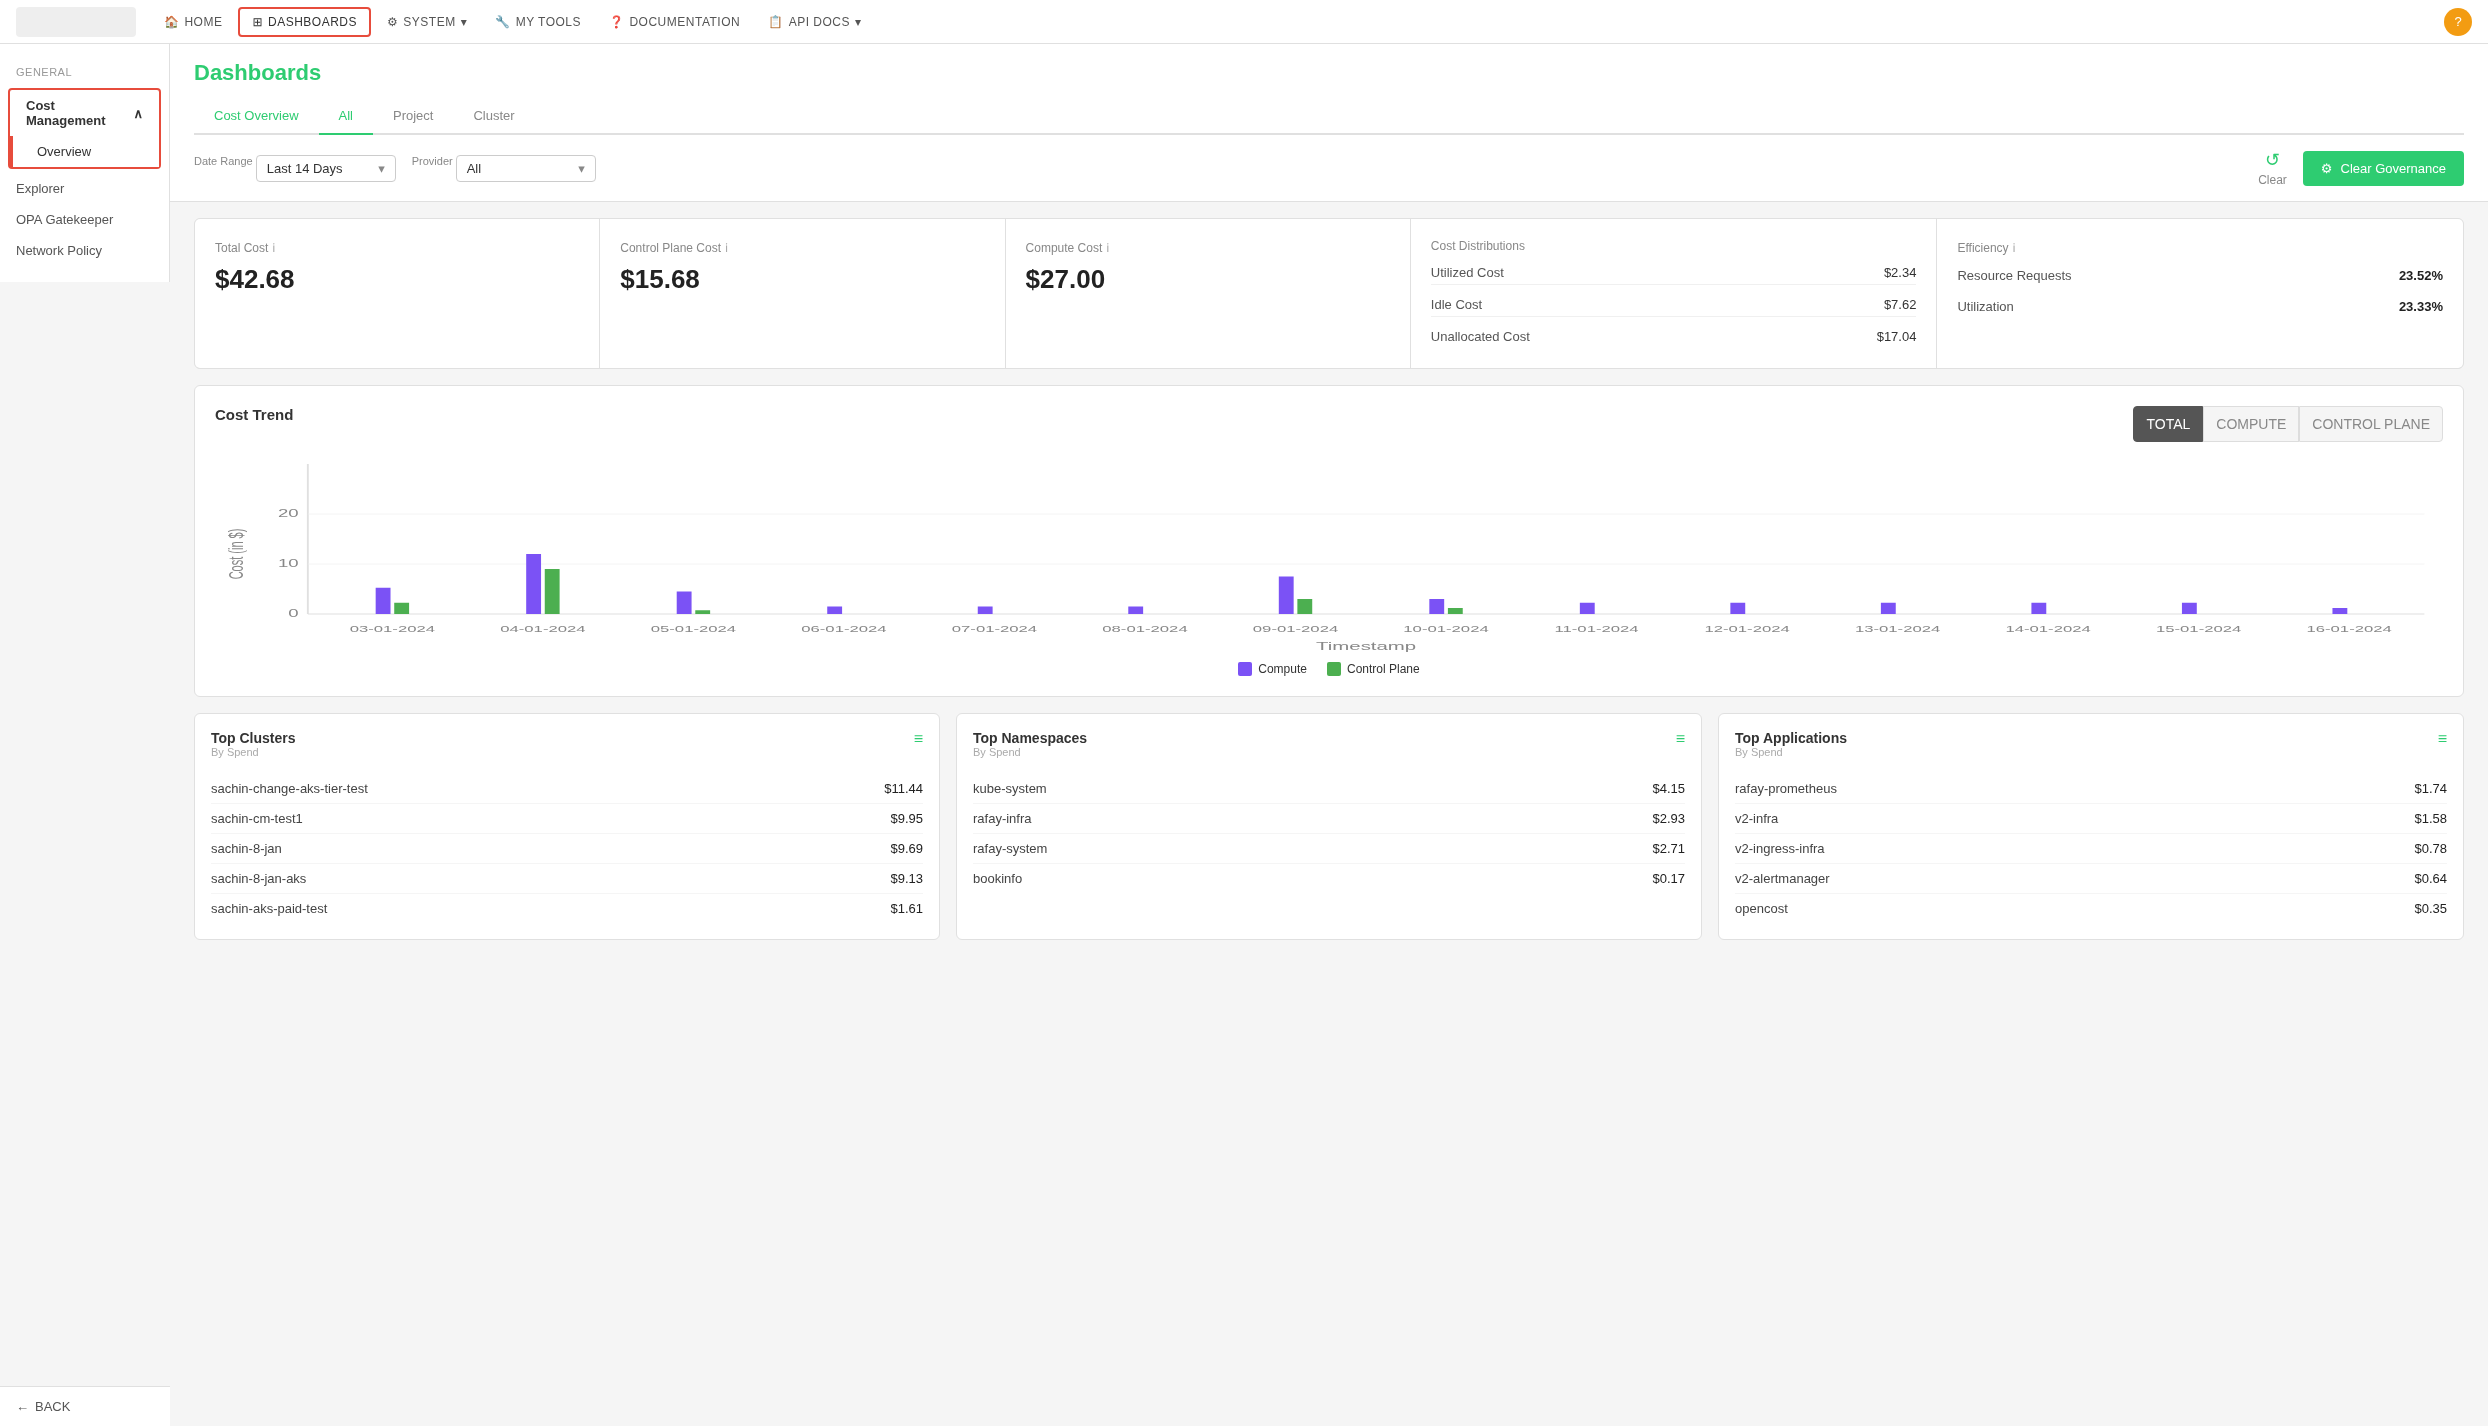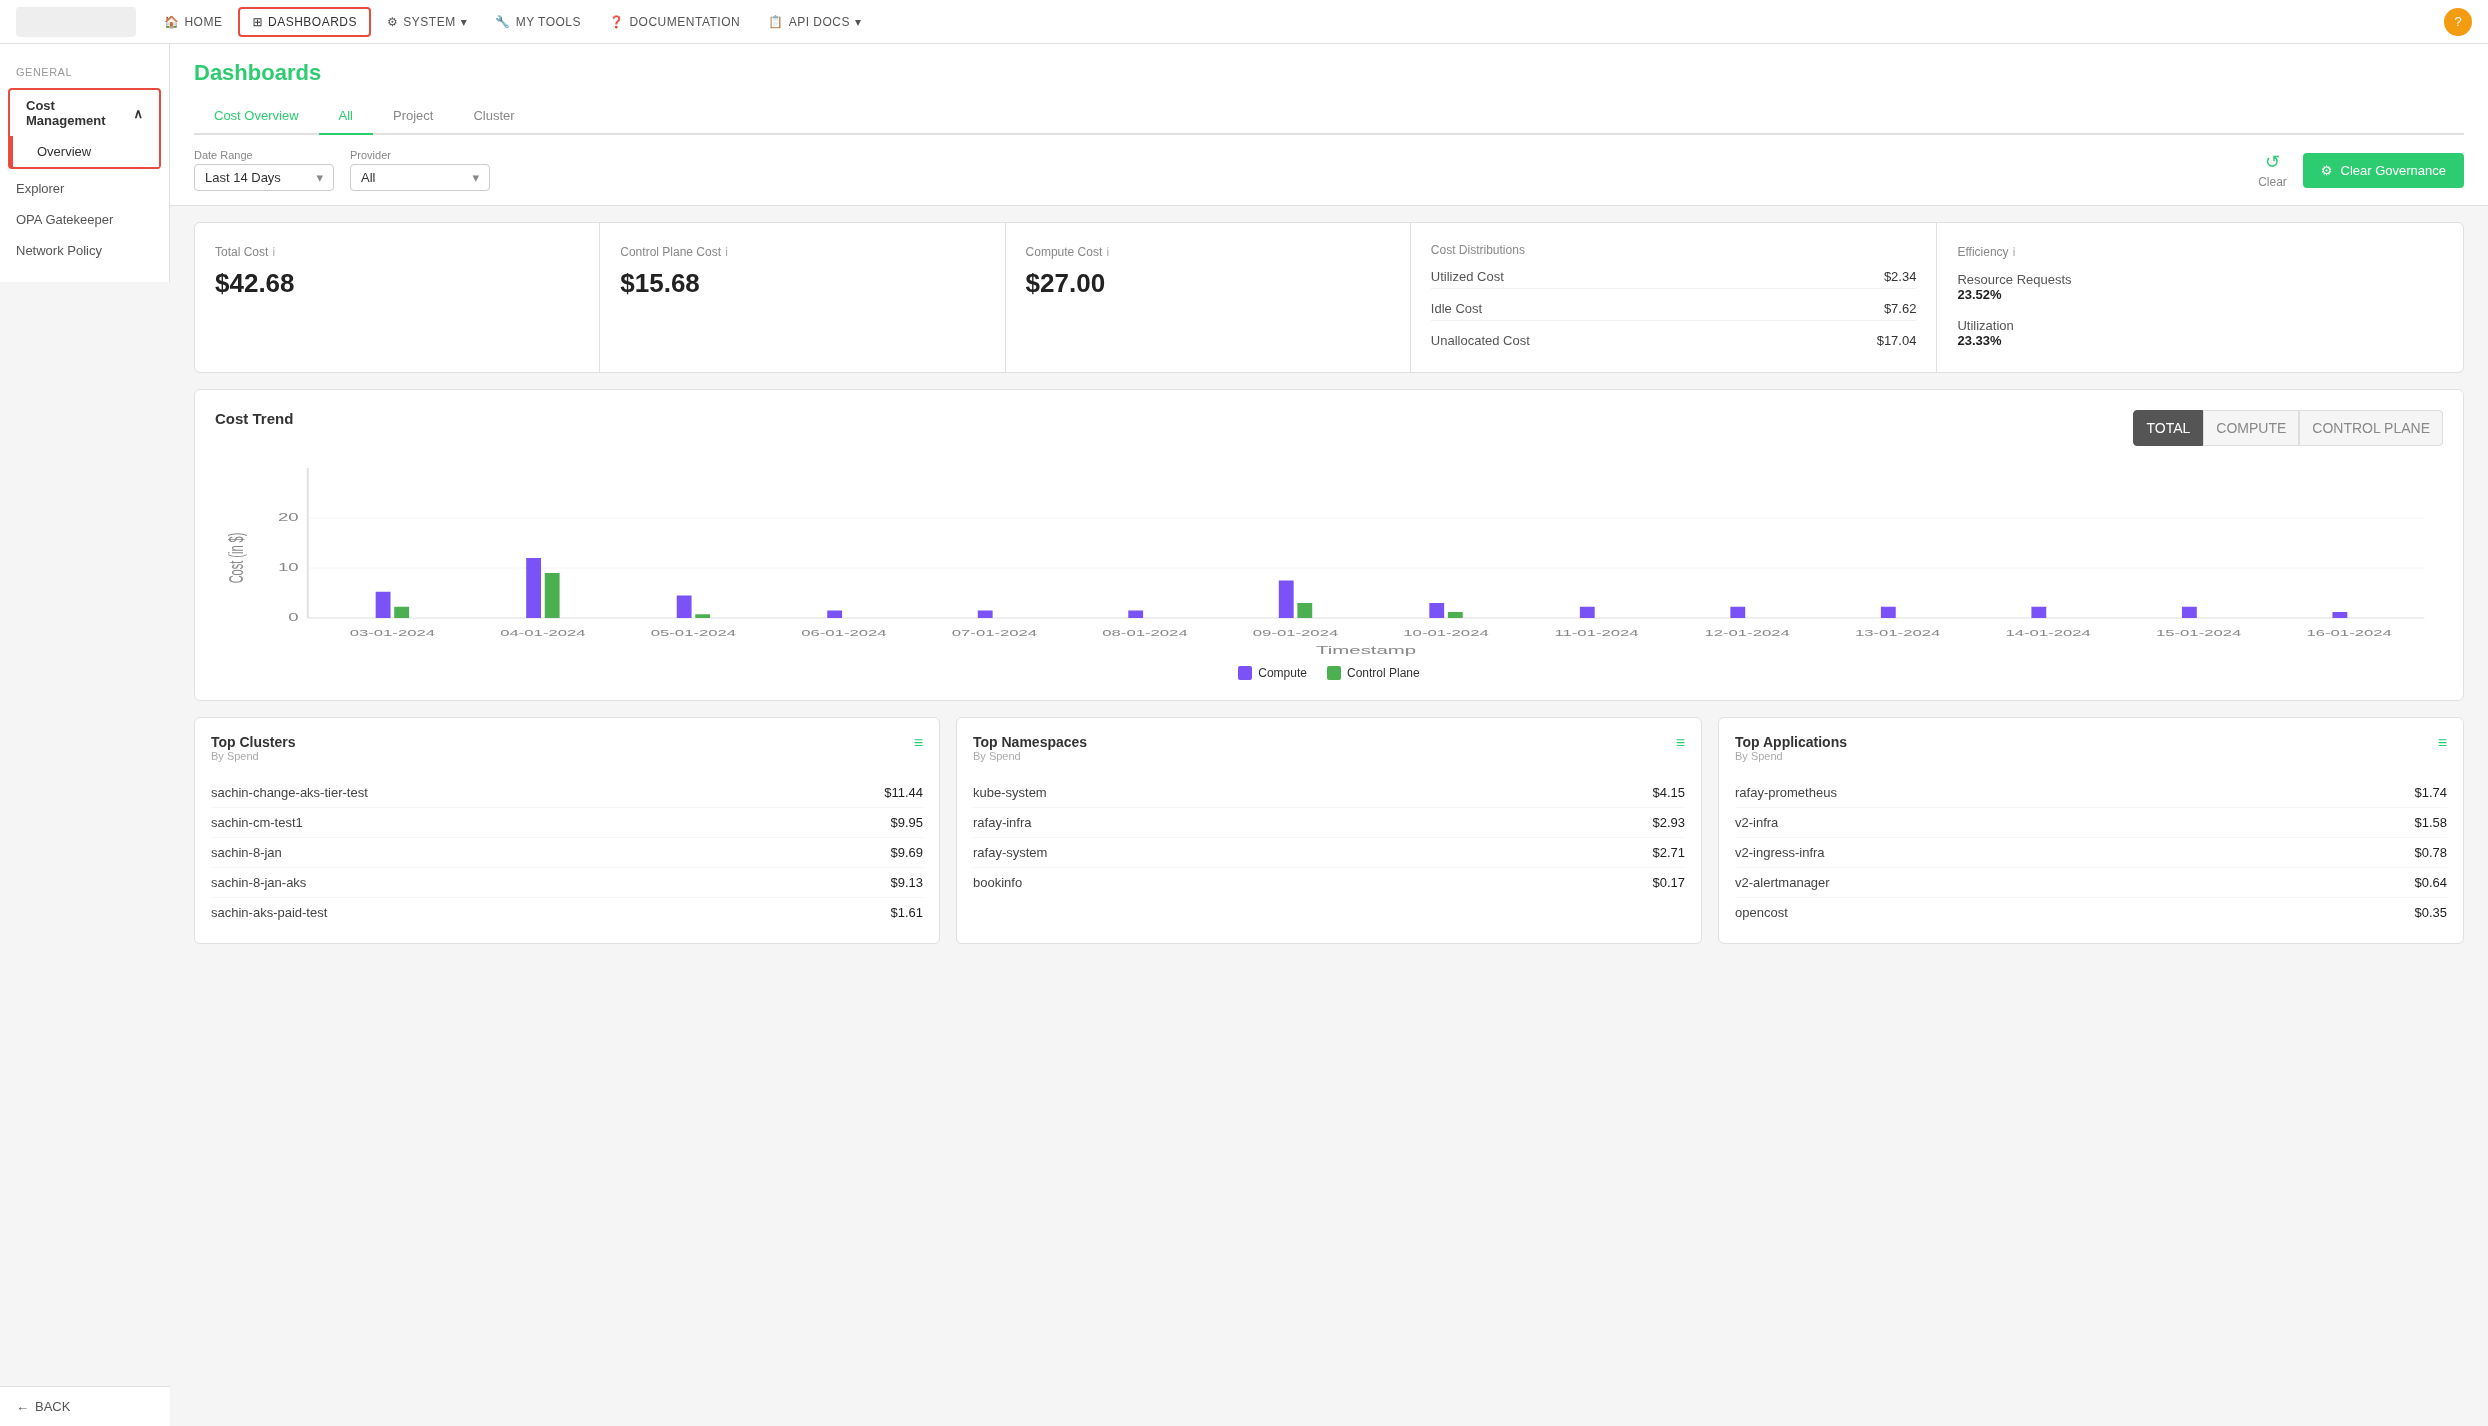--- a/index.html
+++ b/index.html
@@ -167,21 +167,21 @@
 
     
     .filter-bar {
       display: flex;
       align-items: center;
       padding: 14px 24px;
       background: #fff;
       border-bottom: 1px solid #e0e0e0;
       gap: 16px;
     }
-    .filter-group { display: flex; flex-direction: column; gap: 3px; justify-content: space-between; }
+    .filter-group { display: flex; flex-direction: row; gap: 3px; justify-content: space-between; }
     .filter-label { font-size: 11px; color: #888; }
     .filter-select {
       display: flex;
       align-items: center;
       border: 1px solid #ccc;
       border-radius: 4px;
       padding: 5px 10px;
       background: #fff;
       cursor: pointer;
       gap: 8px;
@@ -258,21 +258,20 @@
       border-bottom: 1px solid #f0f0f0;
     }
     .cost-dist-row:last-child { border-bottom: none; }
     .cost-dist-label { color: #555; }
     .cost-dist-value { font-weight: 500; }
     .efficiency-row {
       display: flex;
       justify-content: space-between;
       padding: 4px 0;
       font-size: 13px;
-      flex-direction: column;
     }
     .efficiency-label { color: #555; }
     .efficiency-value { font-weight: 600; color: #222; }
 
     
     .chart-section {
       background: #fff;
       border: 1px solid #e0e0e0;
       border-radius: 6px;
       padding: 20px;

